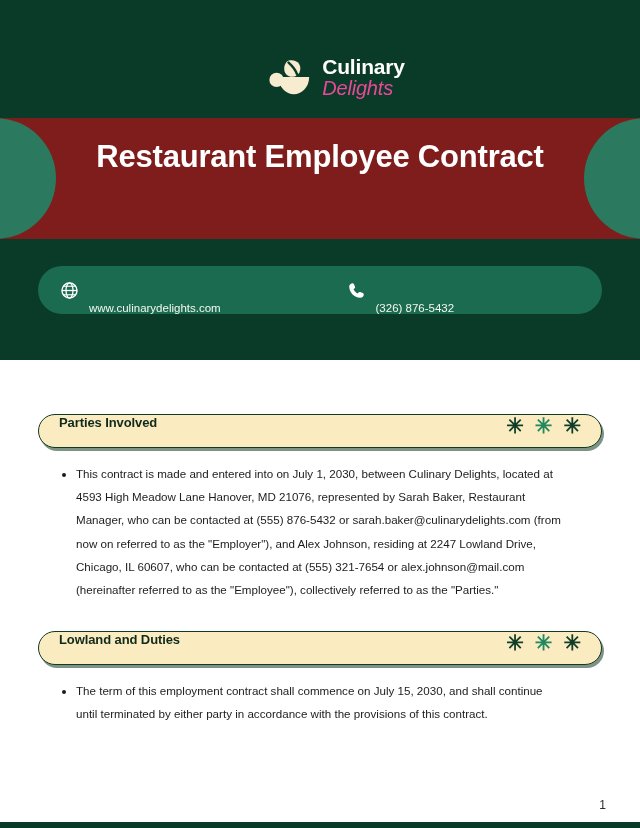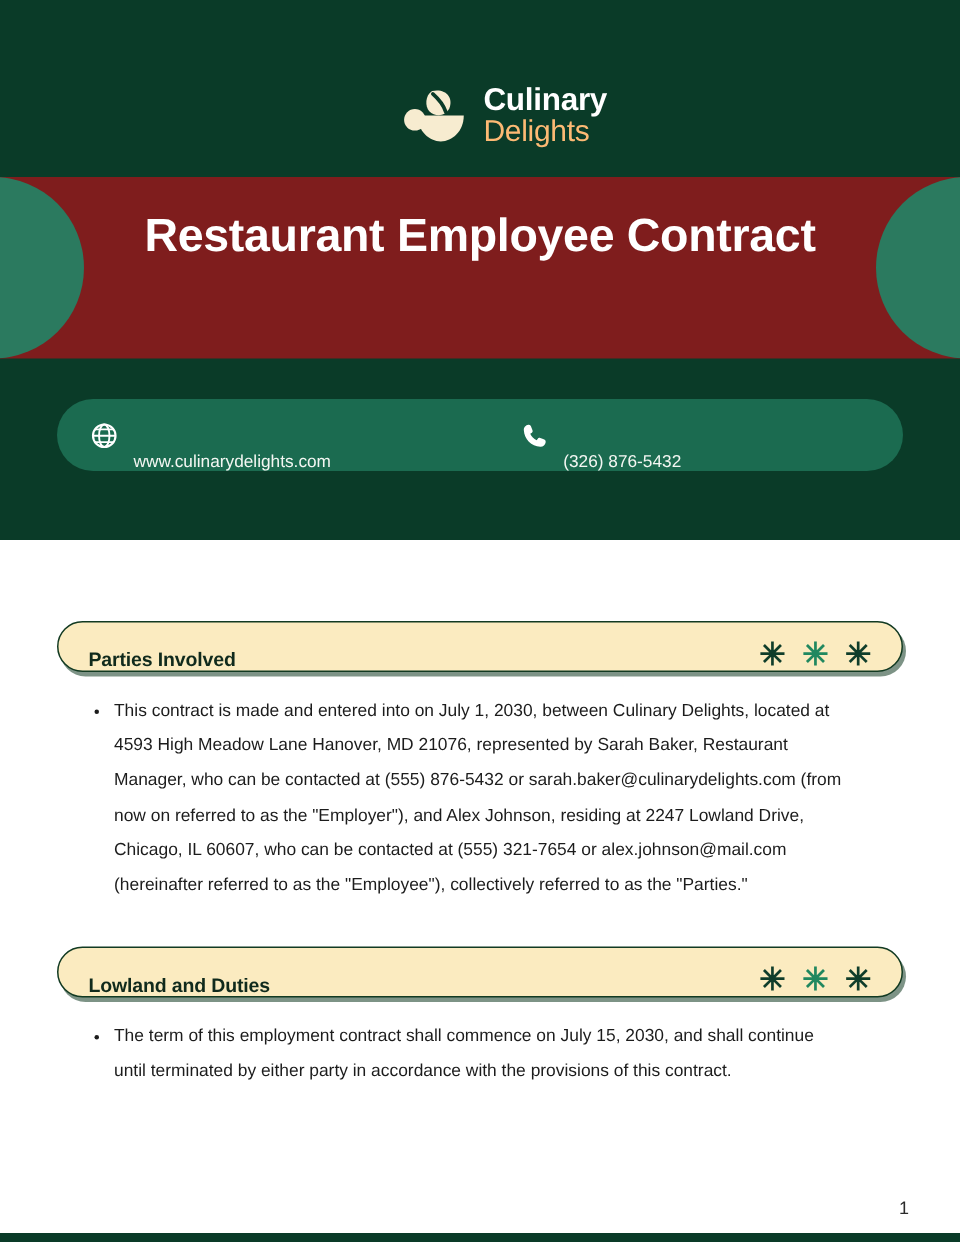--- a/index.html
+++ b/index.html
@@ -51,21 +51,22 @@
     line-height: 1.02;
   }
   .logo-line1 {
     font-size: 21px;
     font-weight: bold;
     color: #ffffff;
     letter-spacing: -0.2px;
   }
   .logo-line2 {
     font-size: 20px;
-    color: #fdba74;
+    font-style: italic;
+    color: #ec4899;
     letter-spacing: -0.2px;
   }
 
   
   .title-banner {
     position: absolute;
     top: 118px;
     left: 0;
     width: 640px;
     height: 121px;
@@ -145,21 +146,21 @@
   .section-head {
     position: relative;
     margin: 0 38px;
     height: 34px;
     box-sizing: border-box;
     background: #fbebc0;
     border: 1.4px solid #123a22;
     border-radius: 17px;
     box-shadow: 2px 3px 0 rgba(18,58,34,0.55);
     display: flex;
-    align-items: flex-end;
+    align-items: flex-start;
     padding: 0 20px;
   }
   .section-title {
     font-size: 13px;
     font-weight: bold;
     color: #102a1c;
     letter-spacing: -0.1px;
   }
   .stars {
     margin-left: auto;

